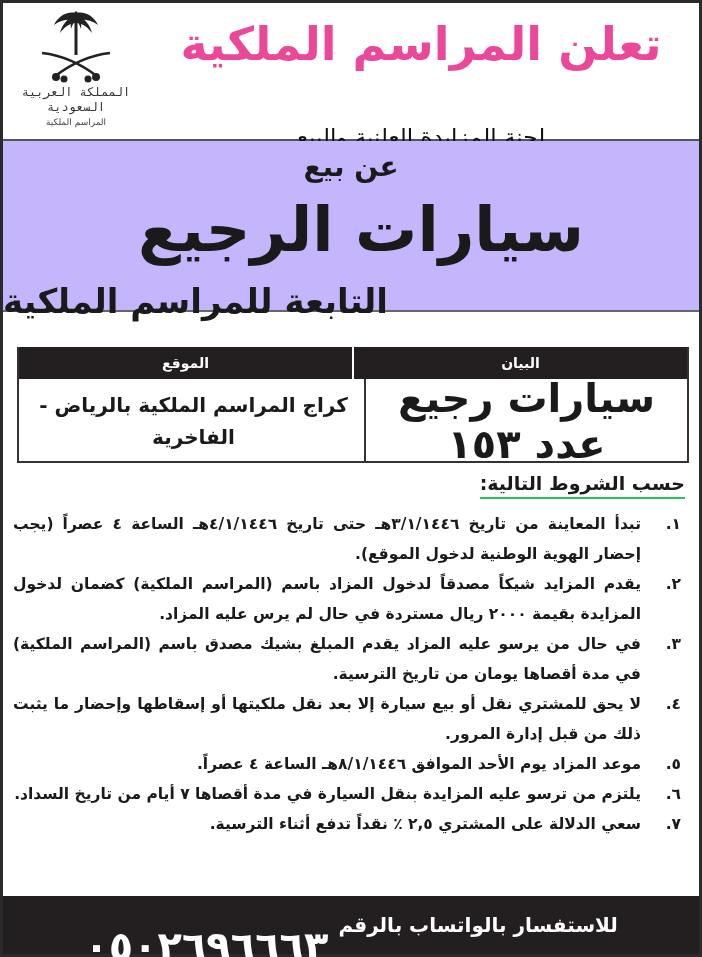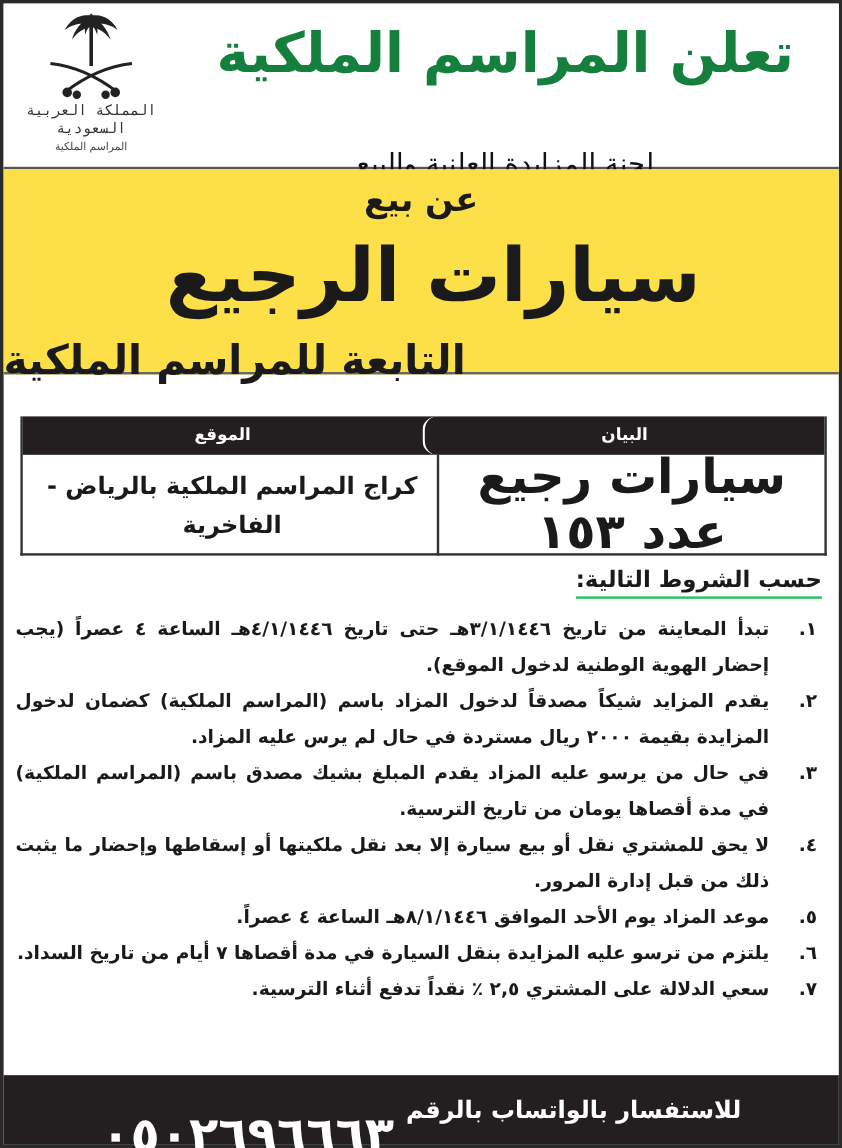--- a/index.html
+++ b/index.html
@@ -19,43 +19,43 @@
     .logo {
       position: absolute; left: 8px; top: 4px; width: 130px; height: 132px;
       direction: rtl; text-align: center;
     }
     .logo svg { display: block; margin: 0 auto; }
     .logo .kingdom { font-family: Liberation Mono, monospace; font-size: 12px; color: #333; margin-top: 2px; }
     .logo .dept { font-family: "DejaVu Serif", serif; font-size: 9px; color: #444; margin-top: 2px; }
 
     .title-main {
       position: absolute; right: 18px; top: 6px; width: 520px; text-align: center;
-      font-family: "DejaVu Sans", sans-serif; font-weight: bold; font-size: 46px; line-height: 70px; color: #15803d;
+      font-family: "DejaVu Sans", sans-serif; font-weight: bold; font-size: 46px; line-height: 70px; color: #ec4899;
     }
     .title-sub {
       position: absolute; right: 18px; top: 80px; width: 520px; text-align: center;
       font-weight: normal; font-size: 23px; line-height: 44px; color: #111; margin-top: 32px;
     }
 
     
     .band {
       position: absolute; left: 0; top: 138px; width: 696px; height: 171px;
-      background: #fde047; border-bottom: 2px solid #666;
+      background: #c4b5fd; border-bottom: 2px solid #666;
     }
     .band .about { position: absolute; left: 0; width: 100%; top: 6px; text-align: center; font-weight: bold; font-size: 28px; line-height: 40px; }
     .band .big { position: absolute; left: 0; width: 100%; top: 44px; text-align: center; font-weight: bold; font-size: 62px; line-height: 90px; letter-spacing: 2px; padding-left: 20px; }
     .band .affil { position: absolute; left: 0; width: 100%; top: 132px; text-align: left; font-weight: bold; font-size: 34px; line-height: 56px; }
 
     
     .tbl {
       position: absolute; left: 14px; top: 344px; width: 672px; height: 116px;
       border: 2px solid #333; border-top: none;
     }
     .tbl-head { display: flex; height: 32px; background: #231f20; color: #fff; }
-    .tbl-head div { flex: 1; text-align: center; font-weight: bold; font-size: 14px; line-height: 32px; border-radius: 12px; }
+    .tbl-head div { flex: 1; text-align: center; font-weight: bold; font-size: 14px; line-height: 32px; }
     .tbl-head div:first-child { border-left: 2px solid #fff; }
     .tbl-body { display: flex; height: 84px; }
     .tbl-body .cell { flex: 1; display: flex; align-items: center; justify-content: center; text-align: center; font-weight: bold; }
     .tbl-body .cell:first-child { border-left: 2px solid #333; }
     .tbl-body .desc { font-size: 40px; margin-left: 10px; }
     .tbl-body .loc { font-size: 20px; line-height: 32px; margin-left: 14px; }
 
     
     .cond-title {
       position: absolute; right: 14px; top: 466px;

